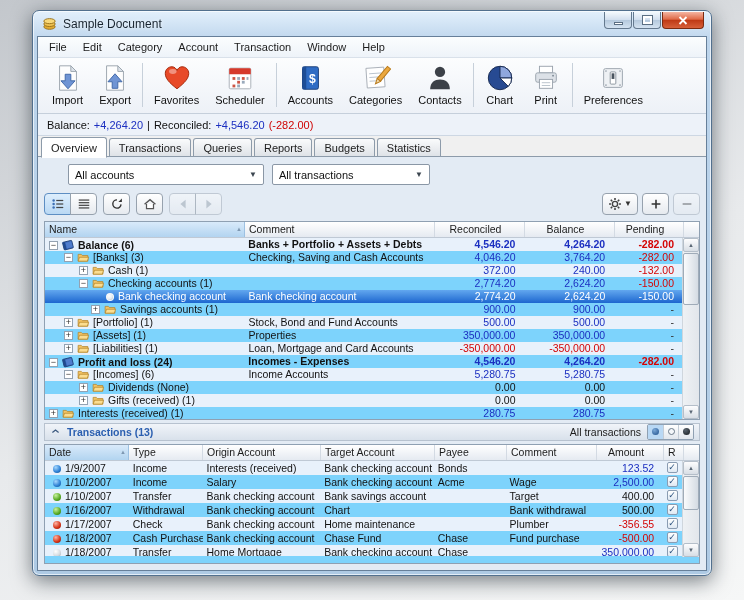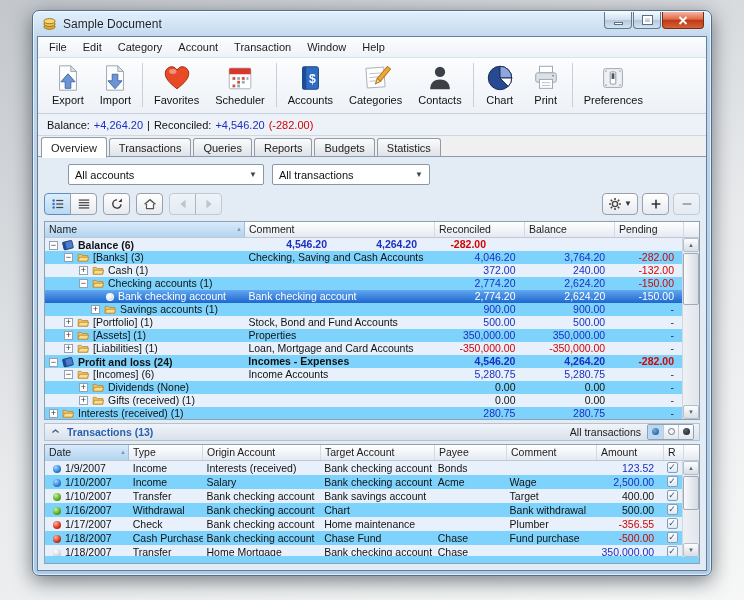--- a/index.html
+++ b/index.html
@@ -63,21 +63,21 @@
   .btn-group .btn:first-child{border-radius:4px 0 0 4px;margin-left:0}
   .btn-group .btn:last-child{border-radius:0 4px 4px 0}
   .spacer{flex:1}
 
   
   .tablebox{background:#7dd3fc;border:1px solid #8fa0b2;position:relative;overflow:hidden}
   #tree-table{height:200px}
   #tx-table{height:121px;margin-top:3px}
   .thead{display:flex;height:16px;font-size:10.5px;color:#1c1c1c;background:linear-gradient(#ffffff,#e5eaf1);border-bottom:1px solid #bfc9d5}
   .th{display:flex;align-items:center;padding:0 4px;border-right:1px solid #d3dae3;position:relative;overflow:hidden}
-  .th.num{justify-content:flex-start;padding-right:12px}
+  .th.num{justify-content:center;padding-right:12px}
   .th.sorted{background:linear-gradient(#d9eafa,#b2d4f0);border-right-color:#9dc1e2}
   .th .sort{position:absolute;right:2px;top:4px;font-size:6px;color:#7e98b2}
   .th.filler{flex:1;border-right:none}
   .rows{position:absolute;left:0;right:17px;top:16px;bottom:0;overflow:hidden}
   #tx-rows{bottom:auto;height:95px}
   .trow{display:flex;height:13px;line-height:13px;font-size:10.5px;color:#121212;white-space:nowrap}
   .trow.tx{height:14px;line-height:14px}
   .trow.alt{background:#e8f1fb}
   .trow.sel{background:linear-gradient(#62a7ef,#1d67cf);color:#fff}
   .trow.bold{font-weight:bold}
@@ -163,34 +163,34 @@
         <span class="menu-item">Transaction</span>
         <span class="menu-item">Window</span>
         <span class="menu-item">Help</span>
       </div>
     <div class="toolbar" id="toolbar">
         <div class="tb-item">
           <span class="ic" style="width:30px;height:30px">
             <svg viewBox="0 0 32 32">
               <path d="M7 3h12l6 6v20H7z" fill="#fdfdfd" stroke="#9aa3ad"></path>
               <path d="M19 3l6 6h-6z" fill="#dde3ea" stroke="#9aa3ad"></path>
-              <path d="M13 27h6v-7h4.5L16 11.5 8.5 20H13z" fill="#6f94d4" stroke="#3f66a8"></path>
-            </svg>
-          </span>
-          <span class="tb-label">Export</span>
+              <path d="M13 12h6v7h4.5L16 27.5 8.5 19H13z" fill="#6f94d4" stroke="#3f66a8"></path>
+            </svg>
+          </span>
+          <span class="tb-label">Import</span>
         </div>
         <div class="tb-item">
           <span class="ic" style="width:30px;height:30px">
             <svg viewBox="0 0 32 32">
               <path d="M7 3h12l6 6v20H7z" fill="#fdfdfd" stroke="#9aa3ad"></path>
               <path d="M19 3l6 6h-6z" fill="#dde3ea" stroke="#9aa3ad"></path>
-              <path d="M13 12h6v7h4.5L16 27.5 8.5 19H13z" fill="#6f94d4" stroke="#3f66a8"></path>
-            </svg>
-          </span>
-          <span class="tb-label">Import</span>
+              <path d="M13 27h6v-7h4.5L16 11.5 8.5 20H13z" fill="#6f94d4" stroke="#3f66a8"></path>
+            </svg>
+          </span>
+          <span class="tb-label">Export</span>
         </div>
         <div class="tb-sep"></div>
         <div class="tb-item">
           <span class="ic" style="width:30px;height:30px">
             <svg viewBox="0 0 32 32">
               <path d="M16 27.5C7.5 21 3.5 16.2 3.5 11.2 3.5 6.6 7 4 10.6 4 13 4 15 5.6 16 8c1-2.4 3-4 5.4-4C25 4 28.5 6.6 28.5 11.2c0 5-4 9.8-12.5 16.3z" fill="#e84a28" stroke="#a02405"></path>
               <ellipse cx="11.5" cy="9" rx="4" ry="2.6" fill="rgba(255,255,255,.4)"></ellipse>
             </svg>
           </span>
           <span class="tb-label">Favorites</span>
@@ -454,20 +454,21 @@
           </div>
         <div class="rows" id="tree-rows">
             <div class="trow alt bold">
               <div class="cell" style="width:200px;padding-left:4px"><span class="exp">−</span><span class="ic" style="width:14px;height:13px"><svg viewBox="0 0 16 16">
                     <g transform="rotate(-14 8 9)">
                       <rect x="2.2" y="4" width="11.6" height="9.6" rx="1" fill="#3566bb" stroke="#1e3d74"></rect>
                       <rect x="2.2" y="4" width="3" height="9.6" fill="#214a8e"></rect>
                       <rect x="5.8" y="5.2" width="7.2" height="7.2" fill="#4f7ccc"></rect>
                     </g>
                   </svg></span><span>Balance (6)</span></div>
+              <div class="cell" style="width:190px">Banks + Portfolio + Assets + Debts</div>
               <div class="cell num amt-pos" style="width:90px">4,546.20</div>
               <div class="cell num amt-pos" style="width:90px">4,264.20</div>
               <div class="cell num amt-neg" style="width:69px">-282.00</div>
             </div>
             <div class="trow">
               <div class="cell" style="width:200px;padding-left:19px"><span class="exp">−</span><span class="ic" style="width:14px;height:12px"><svg viewBox="0 0 16 16">
                     <path d="M1.5 13.5v-9h4.2l1.5 1.6h7.3v7.4z" fill="#f5c566" stroke="#b3842a"></path>
                     <path d="M1.5 13.5l1.9-5.2h12.1l-1.7 5.2z" fill="#fbdd90" stroke="#b3842a"></path>
                   </svg></span><span>[Banks] (3)</span></div>
               <div class="cell" style="width:190px">Checking, Saving and Cash Accounts</div>

